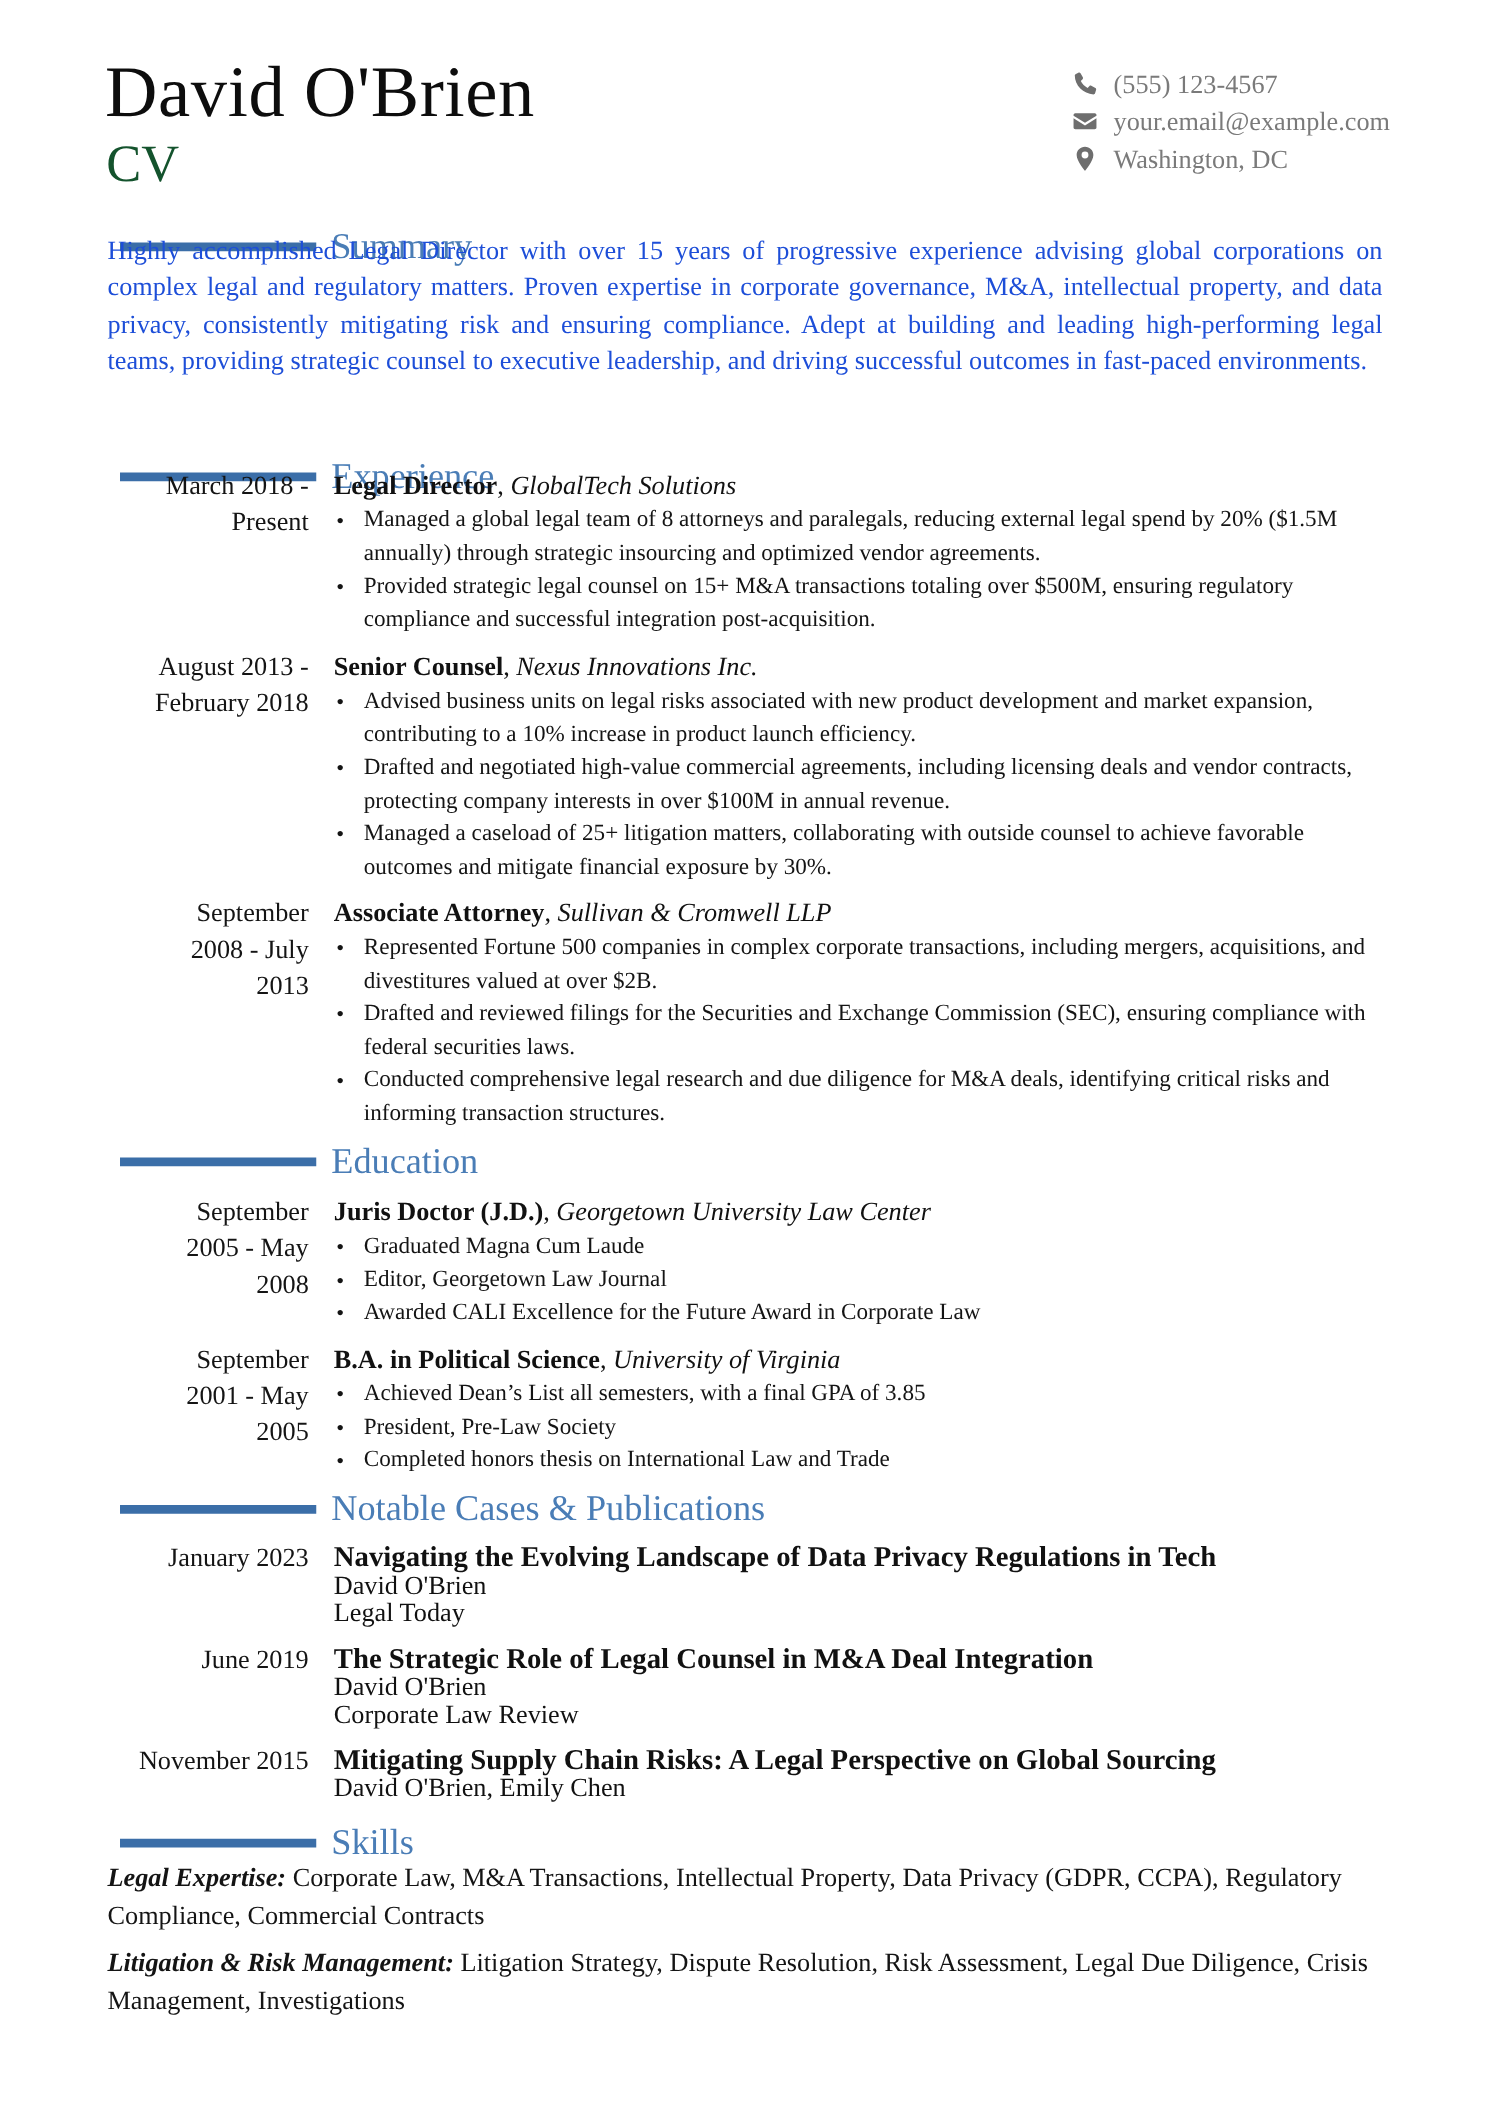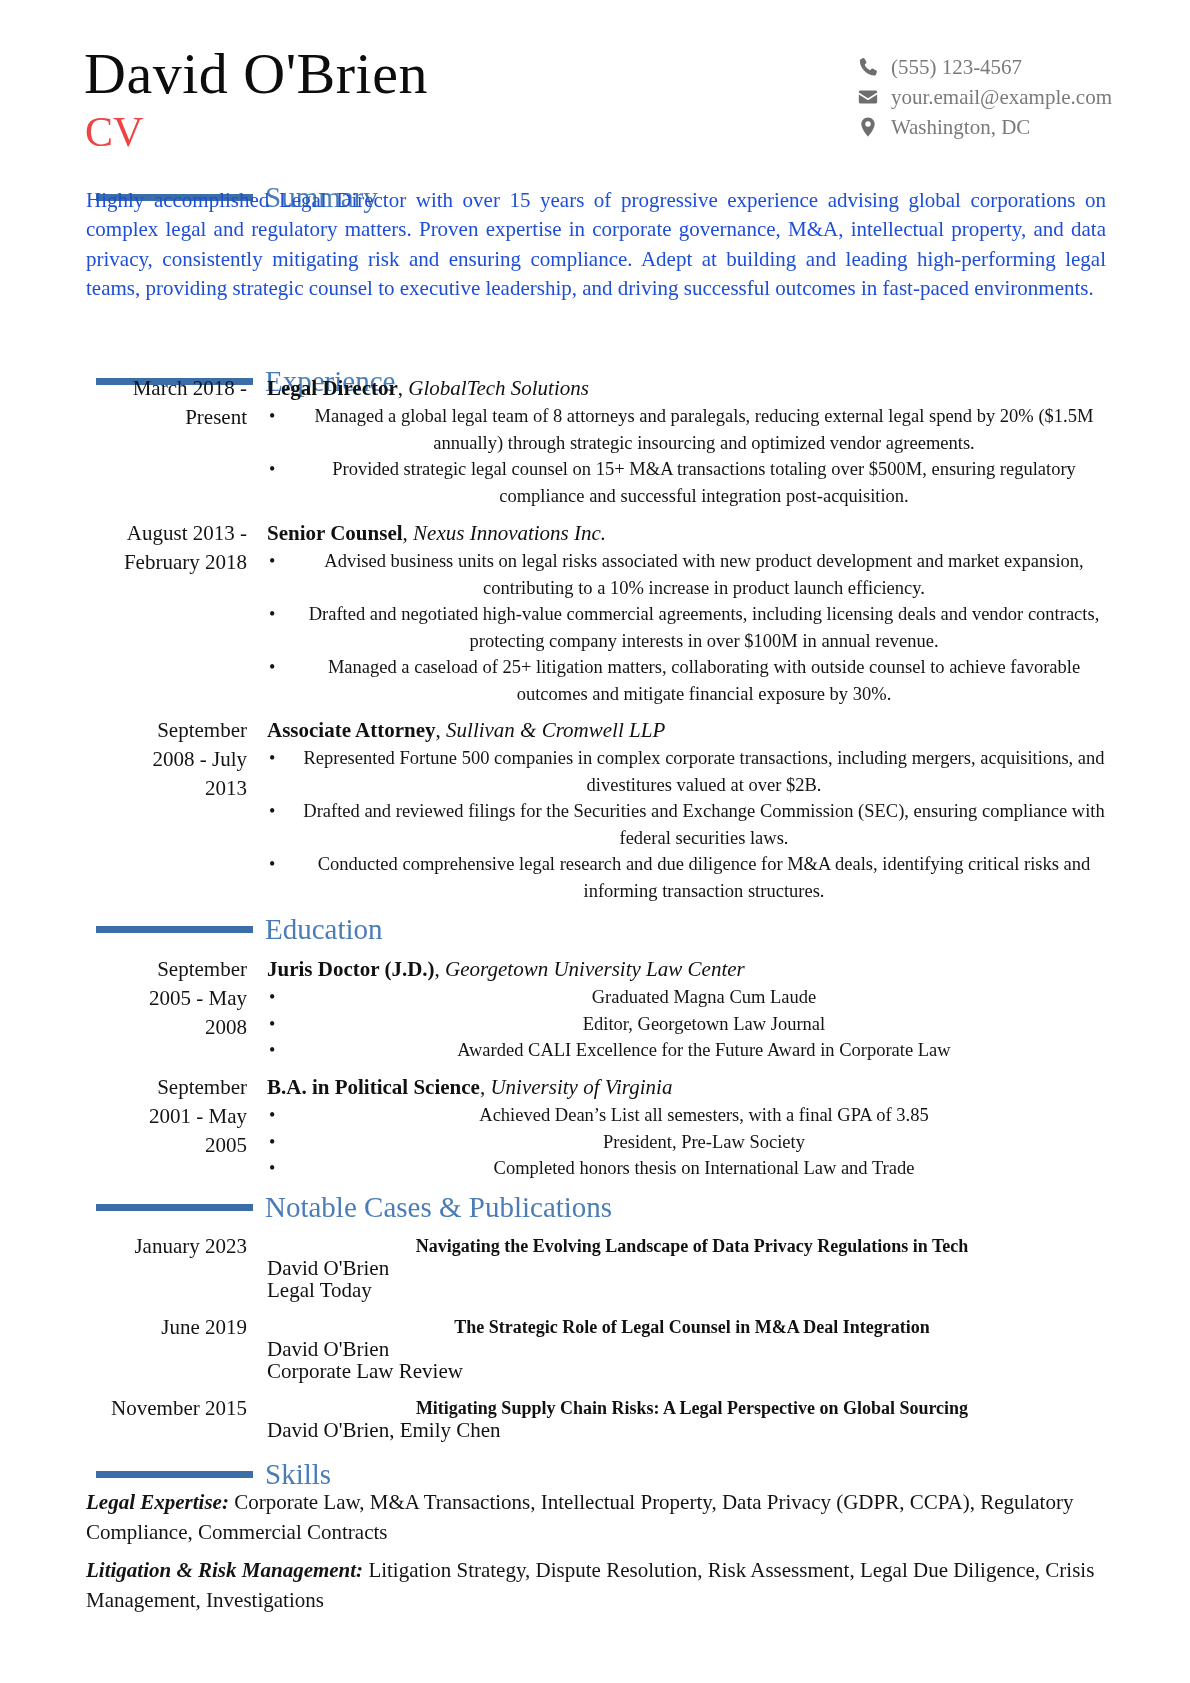--- a/index.html
+++ b/index.html
@@ -1,40 +1,40 @@
 <!DOCTYPE html>
 <html><head>
 <meta charset="utf-8">
 <style>
   html, body { margin: 0; padding: 0; background: #ffffff; }
   body { width: 1190px; height: 1683px; position: relative; font-family: "DejaVu Serif", "Liberation Serif", serif; color: #111; overflow: hidden; }
   .page { position: absolute; left: 0; top: 0; width: 1190px; height: 1683px; }
   .name { position: absolute; left: 84px; top: 42px; font-family: "Liberation Serif", serif; font-size: 58px; line-height: 64px; color: #0d0d0d; letter-spacing: 0.5px; }
-  .subtitle { position: absolute; left: 85px; top: 108px; font-family: "Liberation Serif", serif; font-size: 42px; line-height: 48px; color: #ef4444; }
+  .subtitle { position: absolute; left: 85px; top: 108px; font-family: "Liberation Serif", serif; font-size: 42px; line-height: 48px; color: #14532d; }
   .contact { position: absolute; right: 78px; top: 52px; text-align: right; font-family: "Liberation Serif", serif; font-size: 21px; color: #7a7a7a; }
   .contact .row { height: 30px; line-height: 30px; display: flex; align-items: center; }
   .contact .ico { width: 22px; height: 22px; margin-right: 12px; display: inline-block; }
   .contact svg { width: 22px; height: 22px; fill: #6e6e6e; display: block; }
 
   .section-head { position: absolute; left: 96px; height: 36px; display: flex; align-items: center; }
   .section-head .bar { width: 157px; height: 7px; background: #3b6ea8; margin-right: 12px; }
   .section-head .title { font-family: "Liberation Serif", serif; font-size: 29px; color: #4a7db6; line-height: 36px; }
 
   .para { position: absolute; left: 86px; width: 1020px; font-family: "Liberation Serif", serif; font-size: 21px; line-height: 29.3px; text-align: justify; color: #1d4ed8; }
 
   .entry { position: absolute; left: 86px; width: 1030px; font-family: "Liberation Serif", serif; }
   .entry .date { position: absolute; left: 0; width: 161px; text-align: right; font-size: 21px; line-height: 29px; color: #141414; }
   .entry .body { position: absolute; left: 181px; width: 850px; }
   .entry .head { font-size: 21px; line-height: 29px; }
   .entry .head b { font-weight: bold; }
   .entry .head i { font-style: italic; }
   .entry ul { margin: 0; padding: 0; list-style: none; }
-  .entry li { position: relative; padding-left: 24px; font-size: 18.5px; line-height: 26.5px; color: #141414; text-align: center; }
+  .entry li { position: relative; padding-left: 24px; font-size: 18.5px; line-height: 26.5px; color: #141414; }
   .entry li::before { content: "\2022"; position: absolute; left: 2px; top: 0; font-size: 18px; }
-  .pub .head { font-weight: bold; font-size: 18px; line-height: 22px; text-align: center; }
+  .pub .head { font-weight: bold; font-size: 23px; line-height: 22px; }
   .pub .line { font-size: 21px; line-height: 22px; }
 
   .skill { position: absolute; left: 86px; width: 1020px; font-family: "Liberation Serif", serif; font-size: 21px; line-height: 29.5px; color: #141414; }
   .skill b { font-weight: bold; font-style: italic; }
 </style>
 </head>
 <body>
 
 <div class="page">
 

